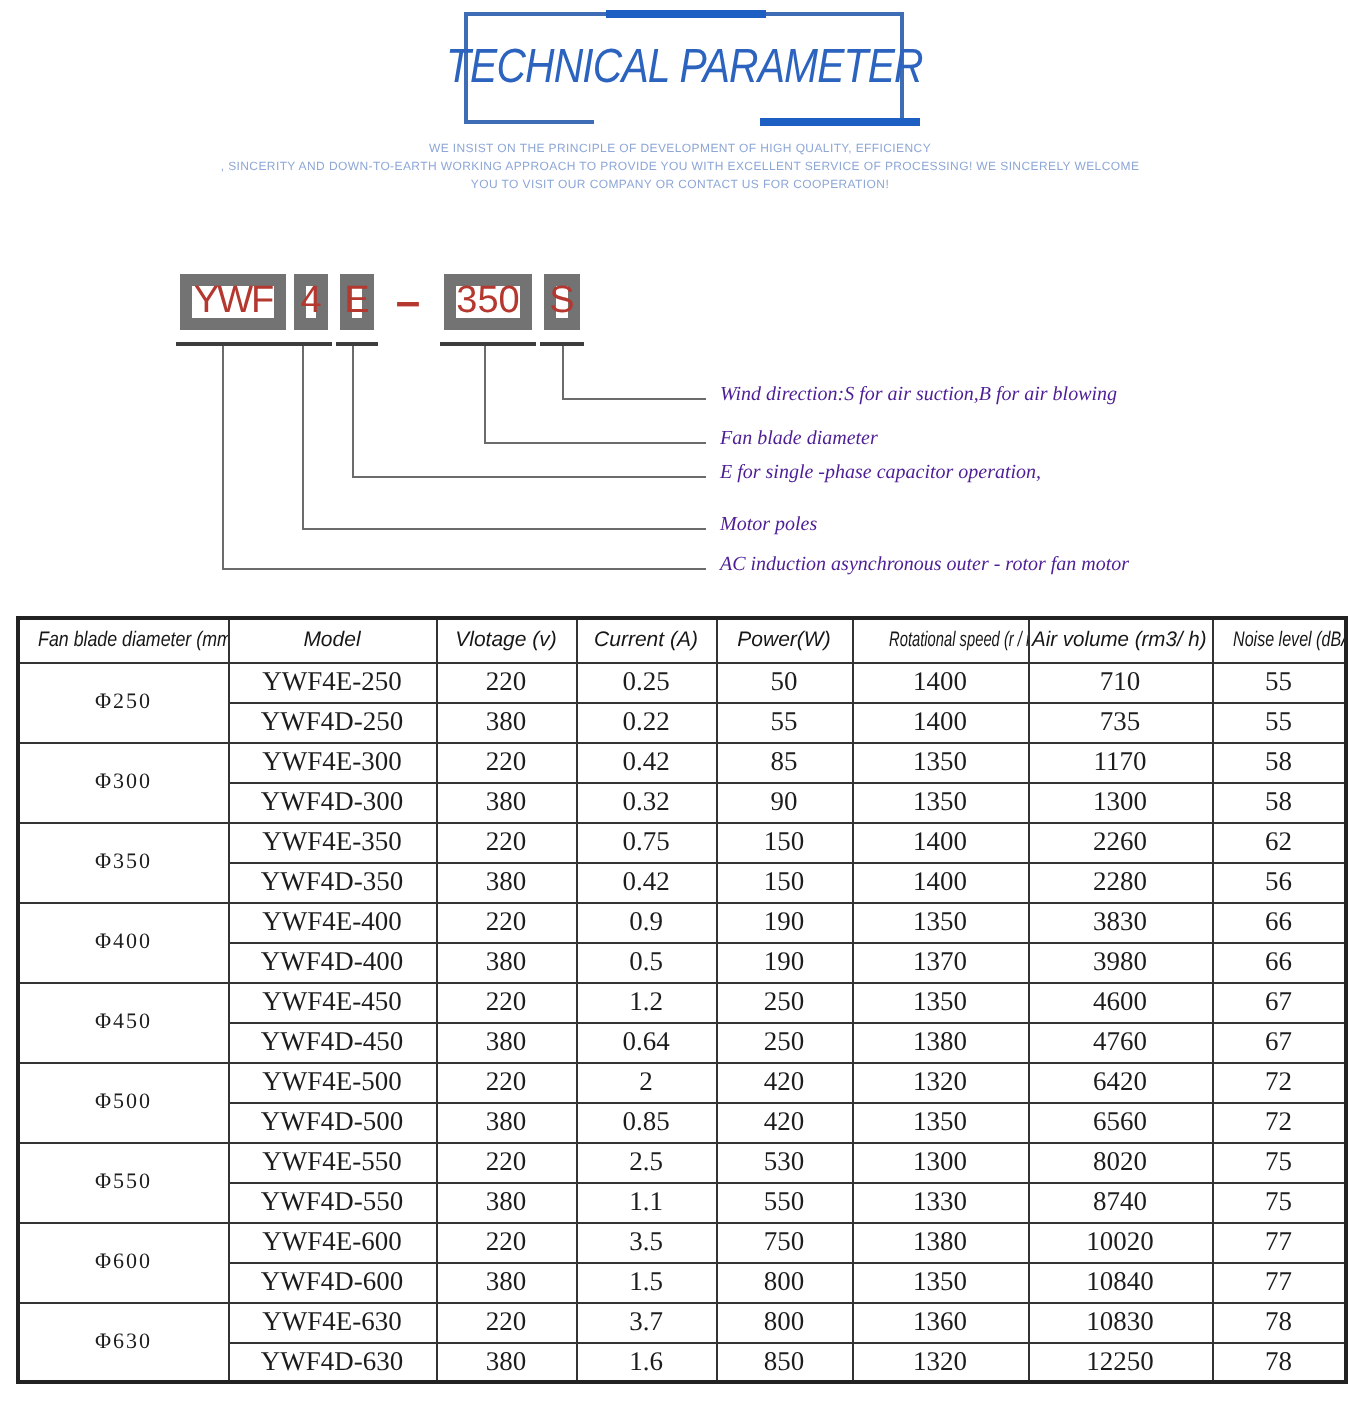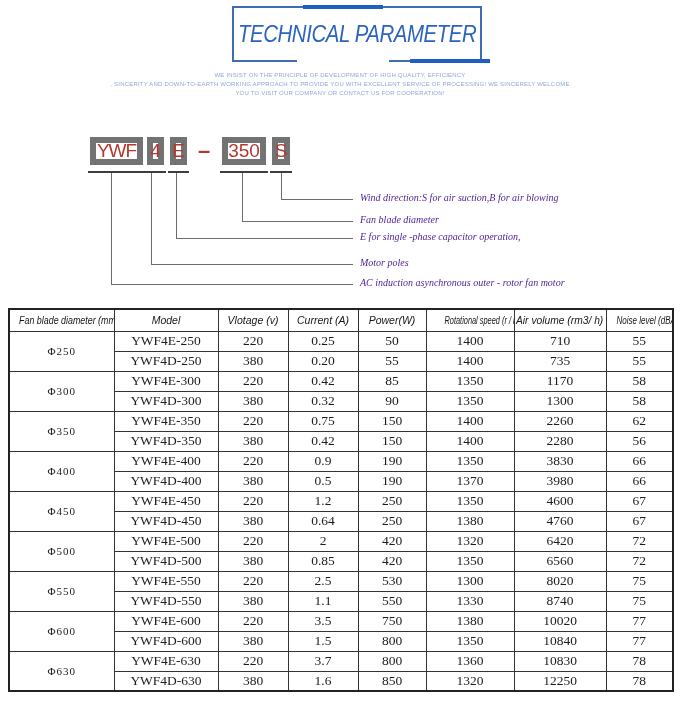--- a/index.html
+++ b/index.html
@@ -10,21 +10,21 @@
     width: 680px;
     height: 709px;
     background: #ffffff;
     overflow: hidden;
   }
 
   
   .title-box {
     position: absolute;
     left: 232px; top: 6px;
-    width: 250px; height: 56px;
+    width: 220px; height: 56px;
     border: 2px solid #3e6cb5;
     display: flex; align-items: center; justify-content: center;
   }
   .title-text {
     font-style: italic;
     font-size: 24px;
     color: #2b63be;
     white-space: nowrap;
     transform: scaleX(0.85);
     letter-spacing: -0.5px;
@@ -227,21 +227,21 @@
           <td>220</td>
           <td>0.25</td>
           <td>50</td>
           <td>1400</td>
           <td>710</td>
           <td>55</td>
         </tr>
         <tr>
           <td>YWF4D-250</td>
           <td>380</td>
-          <td>0.20</td>
+          <td>0.22</td>
           <td>55</td>
           <td>1400</td>
           <td>735</td>
           <td>55</td>
         </tr>
         <tr>
           <td class="diameter-cell" rowspan="2">Φ300</td>
           <td>YWF4E-300</td>
           <td>220</td>
           <td>0.42</td>

